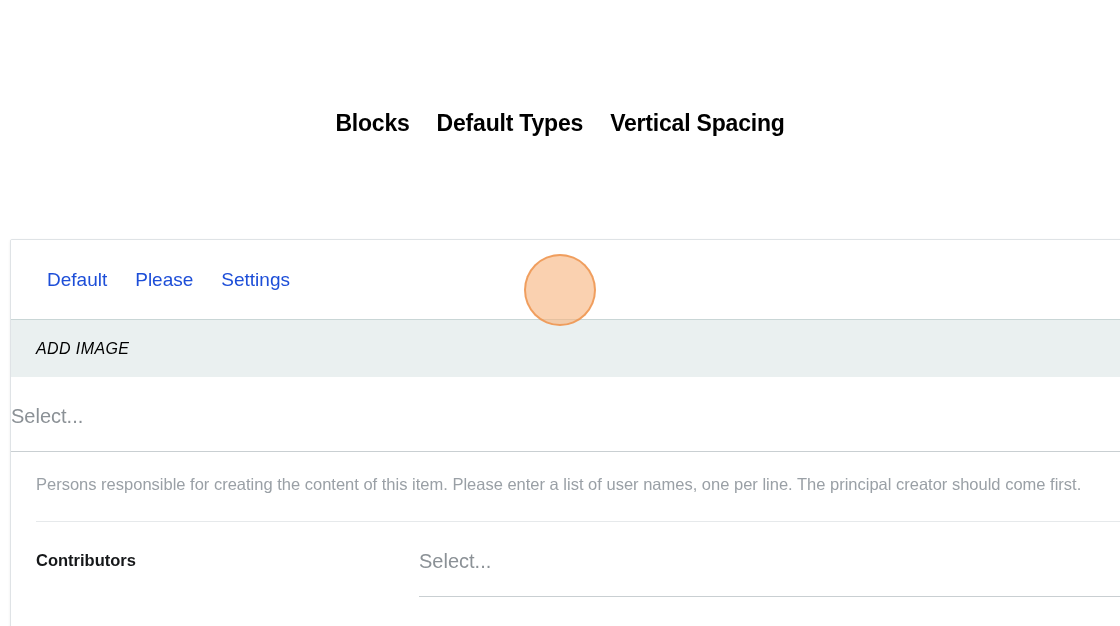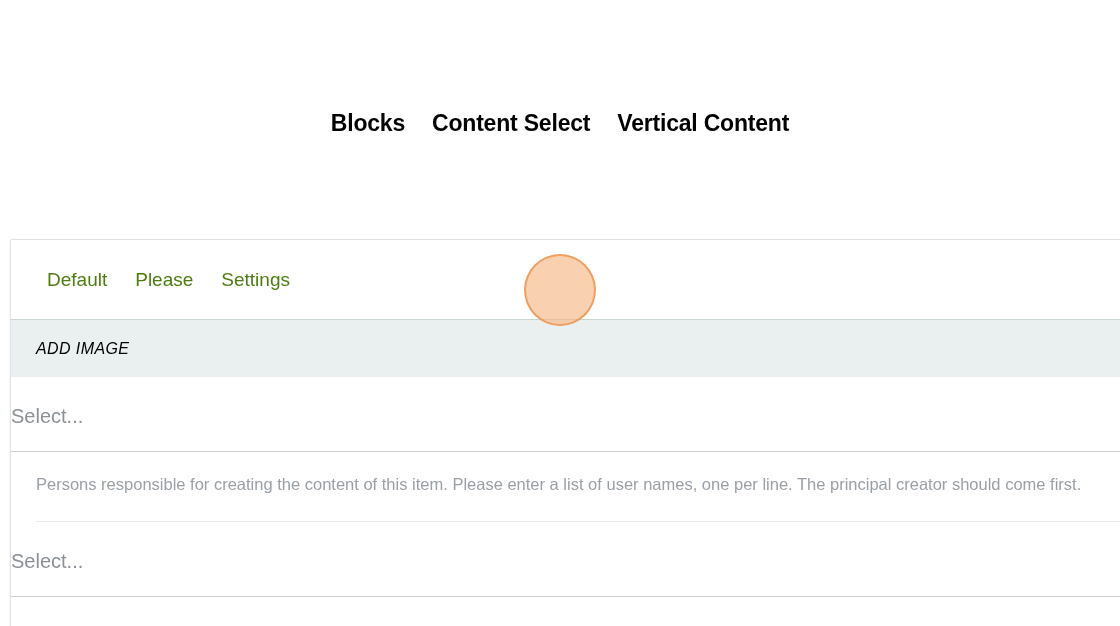--- a/index.html
+++ b/index.html
@@ -56,21 +56,21 @@
     position: relative;
     height: 79px;
     background: #ffffff;
     display: flex;
     align-items: center;
     padding-left: 22px;
     box-sizing: border-box;
   }
   .tab {
     font-size: 19px;
-    color: #4d7c0f;
+    color: #1d4ed8;
     padding: 0 14px;
     line-height: 79px;
     height: 79px;
     white-space: nowrap;
     position: relative;
     cursor: pointer;
   }
   .tab.active {
     color: #16181a;
   }
@@ -157,22 +157,22 @@
     box-sizing: border-box;
     pointer-events: none;
     z-index: 50;
   }
 </style>
 </head>
 <body>
 
 <div class="heading-row">
   <span class="heading-item">Blocks</span>
-  <span class="heading-item">Content Select</span>
-  <span class="heading-item">Vertical Content</span>
+  <span class="heading-item">Default Types</span>
+  <span class="heading-item">Vertical Spacing</span>
 </div>
 
 <div class="form-panel">
 
   <div class="tab-bar">
     <div class="tab">Default</div>
     <div class="tab">Please</div>
     <div class="tab">Settings</div>
   </div>
 
@@ -184,20 +184,21 @@
     <div class="field-control">
       <div class="select-box">
         <span class="select-placeholder">Select...</span>
       </div>
     </div>
   </div>
   <div class="field-help">Persons responsible for creating the content of this item. Please enter a list of user names, one per line. The principal creator should come first.</div>
   <div class="row-divider"></div>
 
   <div class="field-row">
+    <div class="field-label">Contributors</div>
     <div class="field-control">
       <div class="select-box">
         <span class="select-placeholder">Select...</span>
       </div>
     </div>
   </div>
 
 </div>
 
 <div class="cursor-highlight"></div>

